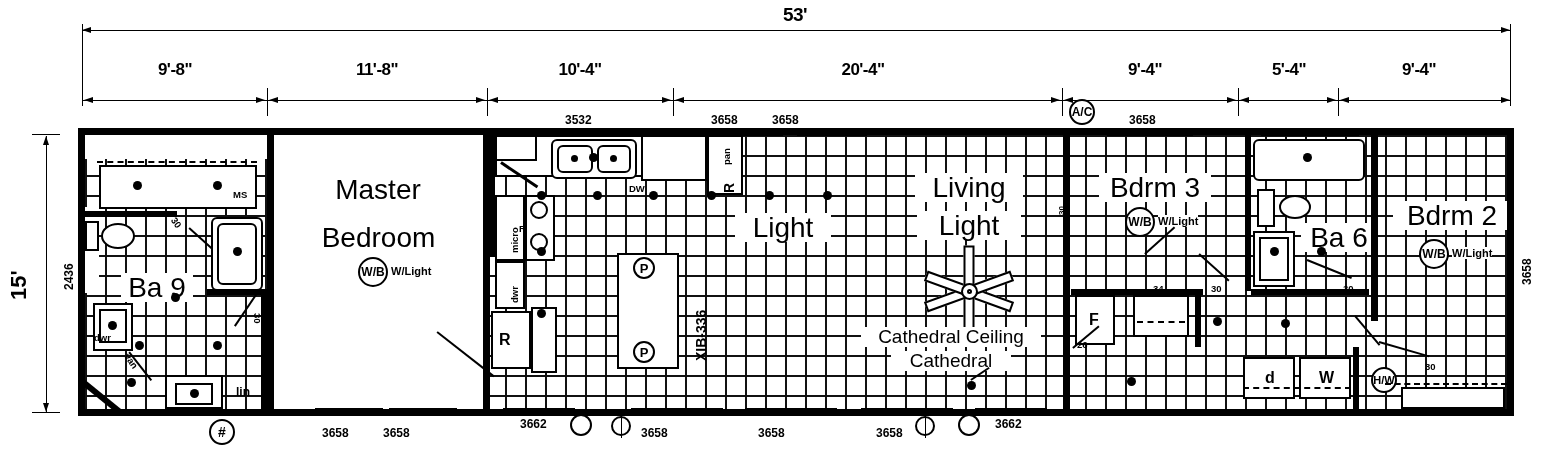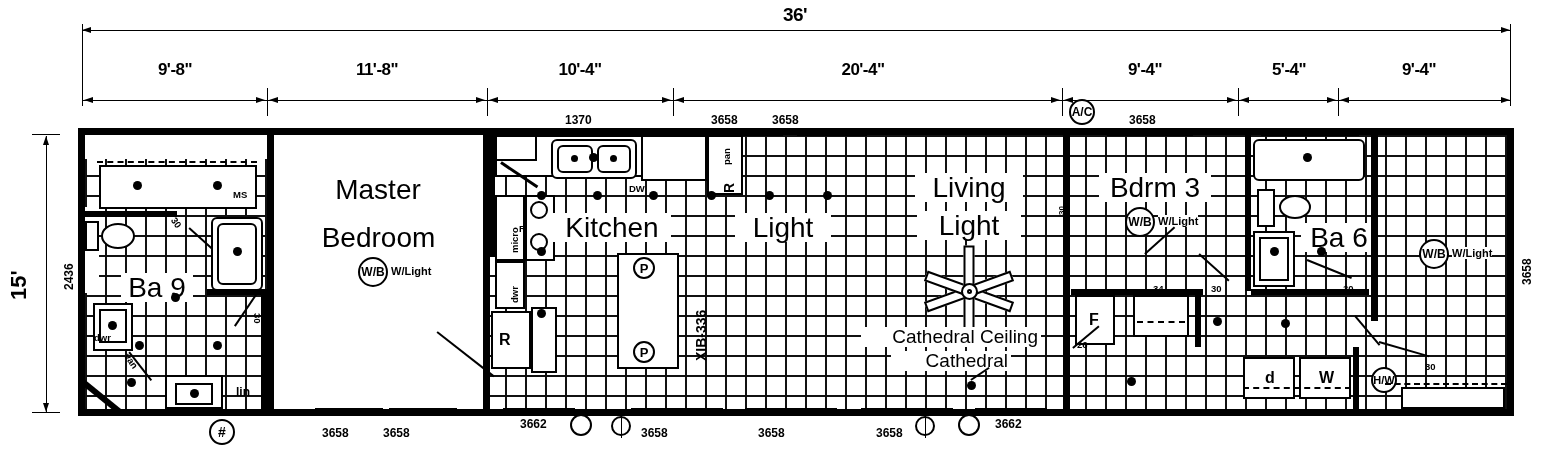--- a/index.html
+++ b/index.html
@@ -84,21 +84,21 @@
     color: #000;
     white-space: nowrap;
     background: #fff;
     padding: 0 3px;
     line-height: 1.05;
     text-align: center;
     font-family: "Liberation Sans", sans-serif;
   }
   .rl-xl { font-size: 28px; }
   .rl-lg { font-size: 28px; }
-  .rl-sm { font-size: 19px; text-align: right; }
+  .rl-sm { font-size: 19px; }
   .micro {
     position: absolute;
     font-size: 9.5px;
     font-weight: bold;
     color: #000;
     white-space: nowrap;
     font-family: "Liberation Sans", sans-serif;
   }
 
   
@@ -210,21 +210,21 @@
     width: 20px; height: 20px;
     border: 2px solid #000; border-radius: 50%;
     background: #fff;
   }
 </style>
 </head>
 <body>
 
 <div id="stage">
 
-  <div class="dimtext dim-total" style="left:760px; top:4px; width:70px;">36'</div>
+  <div class="dimtext dim-total" style="left:760px; top:4px; width:70px;">53'</div>
   <div class="hline" style="left:82px; top:30px; width:1428px;"></div>
   <div class="arrowL" style="left:82px; top:26.5px;"></div>
   <div class="arrowR" style="left:1501px; top:26.5px;"></div>
   <div class="vline" style="left:82px; top:24px; height:82px;"></div>
   <div class="vline" style="left:1510px; top:24px; height:82px;"></div>
 
   <div class="hline" style="left:82px; top:100px; width:1428px;"></div>
 
   <div class="vline" style="left:267px; top:88px; height:28px;"></div>
   <div class="vline" style="left:487px; top:88px; height:28px;"></div>
@@ -259,21 +259,21 @@
   <div class="hline" style="left:32px; top:134px; width:28px;"></div>
   <div class="hline" style="left:32px; top:412px; width:28px;"></div>
   <div class="vline" style="left:46px; top:136px; height:276px;"></div>
   <div class="arrowU" style="left:42.5px; top:136px;"></div>
   <div class="arrowD" style="left:42.5px; top:403px;"></div>
   <div class="vdimtext" style="left:6px; top:300px; font-size:22px; transform:rotate(-90deg); transform-origin:left top;">15'</div>
   <div class="vdimtext" style="left:62px; top:290px; font-size:12px; transform:rotate(-90deg); transform-origin:left top;">2436</div>
 
   <div class="winV" style="left:78px; top:240px; width:8px; height:62px;"></div>
 
-  <div class="tag" style="left:565px; top:113px;">1370</div>
+  <div class="tag" style="left:565px; top:113px;">3532</div>
   <div class="tag" style="left:711px; top:113px;">3658</div>
   <div class="tag" style="left:772px; top:113px;">3658</div>
   <div class="circ circ-ac" style="left:1069px; top:99px;">A/C</div>
   <div class="tag" style="left:1129px; top:113px;">3658</div>
   <div class="tag" style="left:1243px; top:113px;margin-top:32px;">3009TRN</div>
 
   <div class="circ circ-hash" style="left:209px; top:419px;">#</div>
   <div class="tag" style="left:322px; top:426px;">3658</div>
   <div class="tag" style="left:383px; top:426px;">3658</div>
   <div class="tag" style="left:520px; top:417px;">3662</div>
@@ -386,21 +386,20 @@
       <div class="micro" style="left:424px; top:168px; transform:rotate(-90deg); transform-origin:left top;">dwr</div>
 
       <div class="fix" style="left:406px; top:176px; width:40px; height:58px;"></div>
       <div class="micro" style="left:414px; top:196px; font-size:16px;">R</div>
       <div class="fix" style="left:446px; top:172px; width:26px; height:66px;"></div>
 
       <div class="fix" style="left:532px; top:118px; width:62px; height:116px;"></div>
       <div class="circ circ-p" style="left:548px; top:122px;">P</div>
       <div class="circ circ-p" style="left:548px; top:206px;">P</div>
 
-      <div class="roomlabel rl-lg" style="left:468px; top:78px; width:118px;">Kitchen</div>
 
       <div class="dot" style="left:452px; top:56px;"></div>
       <div class="dot" style="left:508px; top:56px;"></div>
       <div class="dot" style="left:564px; top:56px;"></div>
       <div class="dot" style="left:622px; top:56px;"></div>
       <div class="dot" style="left:680px; top:56px;"></div>
       <div class="dot" style="left:738px; top:56px;"></div>
       <div class="dot" style="left:452px; top:112px;"></div>
       <div class="dot" style="left:452px; top:174px;"></div>
 
@@ -477,20 +476,21 @@
 
       <div class="fix" style="left:1158px; top:222px; width:52px; height:42px;"></div>
       <div class="micro" style="left:1180px; top:234px; font-size:16px;">d</div>
       <div class="fix" style="left:1214px; top:222px; width:52px; height:42px;"></div>
       <div class="micro" style="left:1234px; top:234px; font-size:16px;">W</div>
       <div class="dashline" style="left:1158px; top:252px; width:108px;"></div>
 
       <div class="wall" style="left:1268px; top:212px; width:6px; height:62px;"></div>
       <div class="wall" style="left:1286px; top:0; width:7px; height:186px;"></div>
 
+      <div class="roomlabel rl-lg" style="left:1308px; top:66px; width:118px;">Bdrm 2</div>
       <div class="circ circ-wb" style="left:1334px; top:104px;">W/B</div>
       <div class="wlight" style="left:1367px; top:112px;">W/Light</div>
 
       <div class="leaf" style="left:1294px; top:206px; width:52px; transform:rotate(16deg);"></div>
       <div class="micro" style="left:1340px; top:226px;">30</div>
       <div class="leaf" style="left:1270px; top:180px; width:38px; transform:rotate(50deg);"></div>
 
       <div class="circ circ-hw" style="left:1286px; top:232px;">H/W</div>
       <div class="fix" style="left:1316px; top:252px; width:104px; height:22px;"></div>
       <div class="dashline" style="left:1300px; top:248px; width:122px;"></div>

